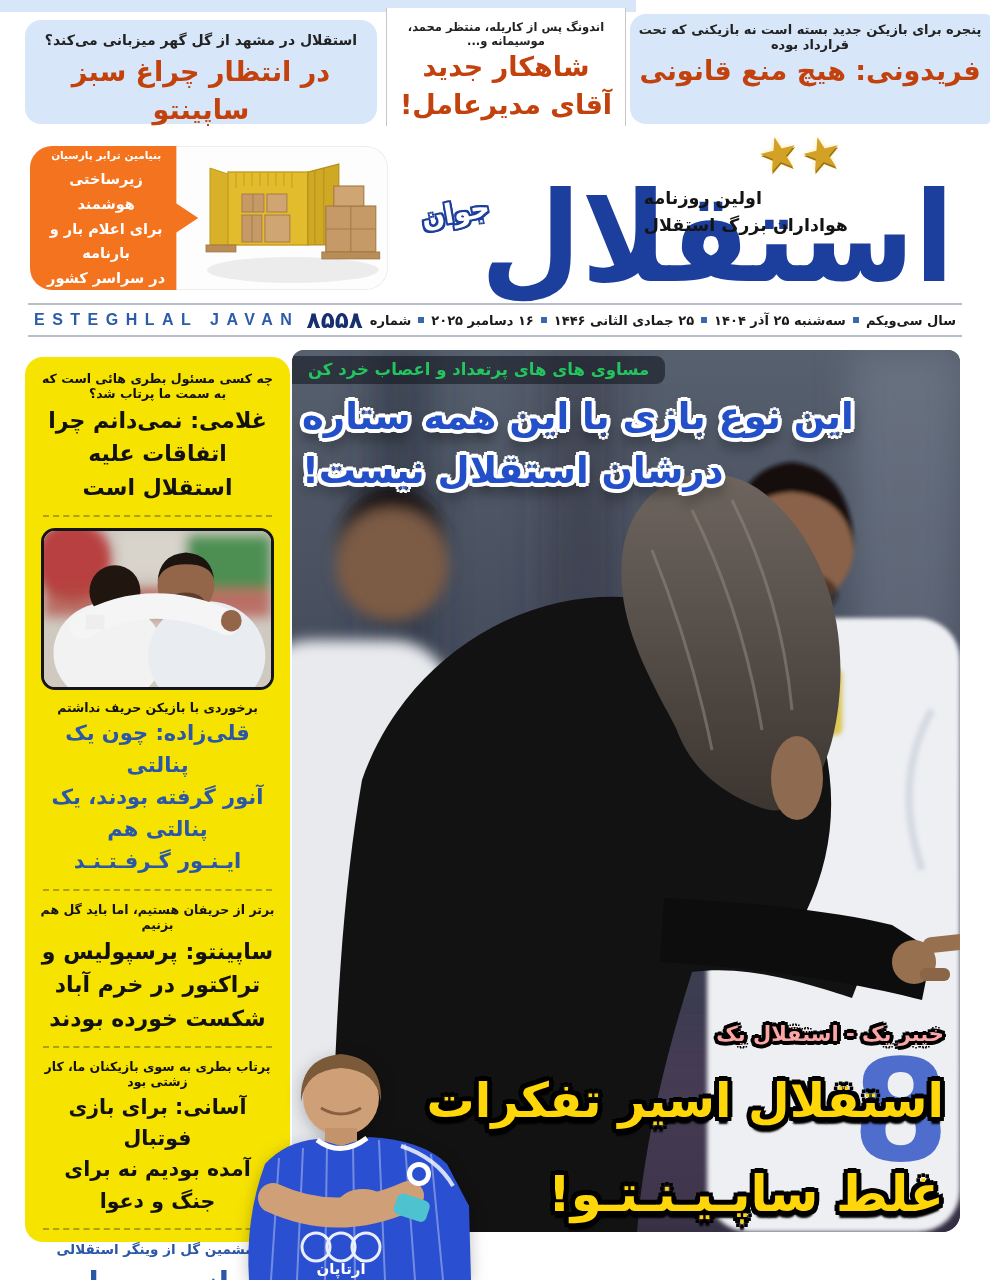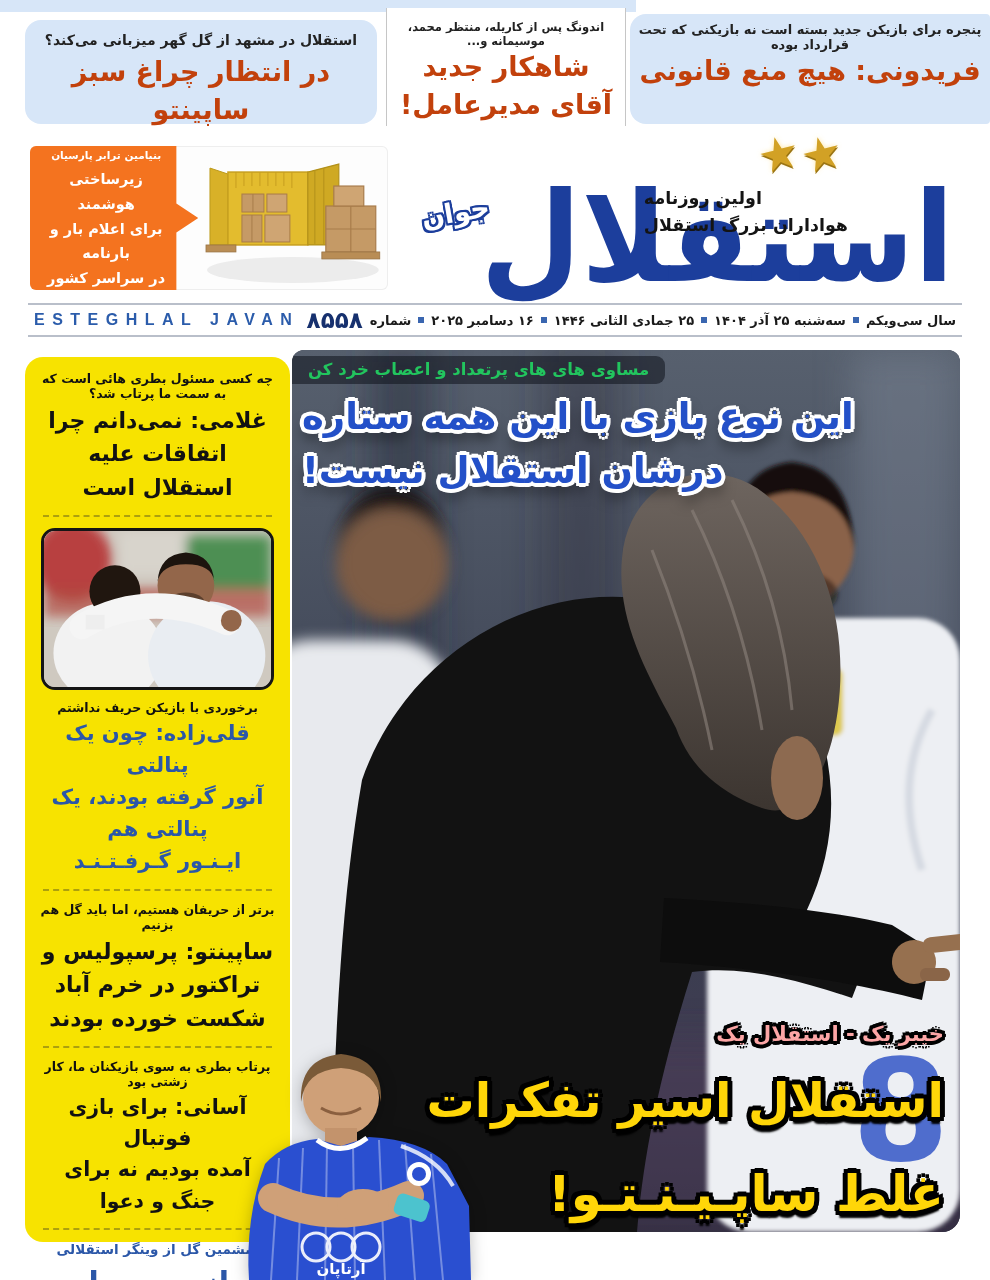--- a/index.html
+++ b/index.html
@@ -13,21 +13,21 @@
   .blk { position:absolute; text-align:center; }
   .blk-right { left:630px; top:14px; width:360px; height:110px; background:#d7e6f8; border-radius:16px 4px 4px 16px; padding-top:8px;text-align:center; }
   .blk-mid { left:386px; top:8px; width:240px; height:118px; background:#fff; border-left:1px solid #c6c6c6; border-right:1px solid #c6c6c6; padding-top:12px; }
   .blk-left { left:25px; top:20px; width:352px; height:104px; background:#d7e6f8; border-radius:16px; padding-top:12px; }
   .blk .kicker { font-size:13px; font-weight:bold; color:#222; }
   .blk-mid .kicker { font-size:11.5px; }
   .blk .hline { font-size:27px; font-weight:bold; color:#c2410c; line-height:1.42; }
   .blk-left .hline { margin-top:5px; }
 
   
-  .ad { position:absolute; left:30px; top:146px; width:358px; height:144px; border-radius:6px; overflow:hidden; background:#fdfdfd; display:flex; direction:ltr; box-shadow:0 0 0 1px #eee inset; }
+  .ad { position:absolute; left:30px; top:146px; width:358px; height:144px; border-radius:22px; overflow:hidden; background:#fdfdfd; display:flex; direction:ltr; box-shadow:0 0 0 1px #eee inset; }
   .ad-orange { position:relative; width:47%; background:#f4731f; color:#fff; text-align:center; clip-path:polygon(0 0,87% 0,87% 40%,100% 50%,87% 60%,87% 100%,0 100%); padding:10px 26px 8px 10px; display:flex; flex-direction:column; align-items:center; justify-content:center; }
   .ad-brand { font-size:10.5px; font-weight:bold; margin:2px 0 6px; }
   .ad-slogan { font-size:14.5px; font-weight:bold; line-height:1.7; }
   .ad-art { flex:1; position:relative; }
 
   .mast { position:absolute; left:395px; top:133px; width:565px; height:167px; }
   .logo-word { position:absolute; right:6px; bottom:0; font-size:116px; font-weight:bold; color:#1c3e9c; line-height:1; transform:scaleY(1.08); transform-origin:bottom; }
   .logo-badge { position:absolute; left:26px; top:64px; font-size:27px; font-weight:bold; color:#fff; transform:rotate(-10deg); z-index:3;
     text-shadow:2px 0 0 #1c3e9c,-2px 0 0 #1c3e9c,0 2px 0 #1c3e9c,0 -2px 0 #1c3e9c,2px 2px 0 #1c3e9c,-2px -2px 0 #1c3e9c,2px -2px 0 #1c3e9c,-2px 2px 0 #1c3e9c; }
   .mast-stars { position:absolute; right:118px; top:-6px; z-index:3; display:flex; gap:2px; }

